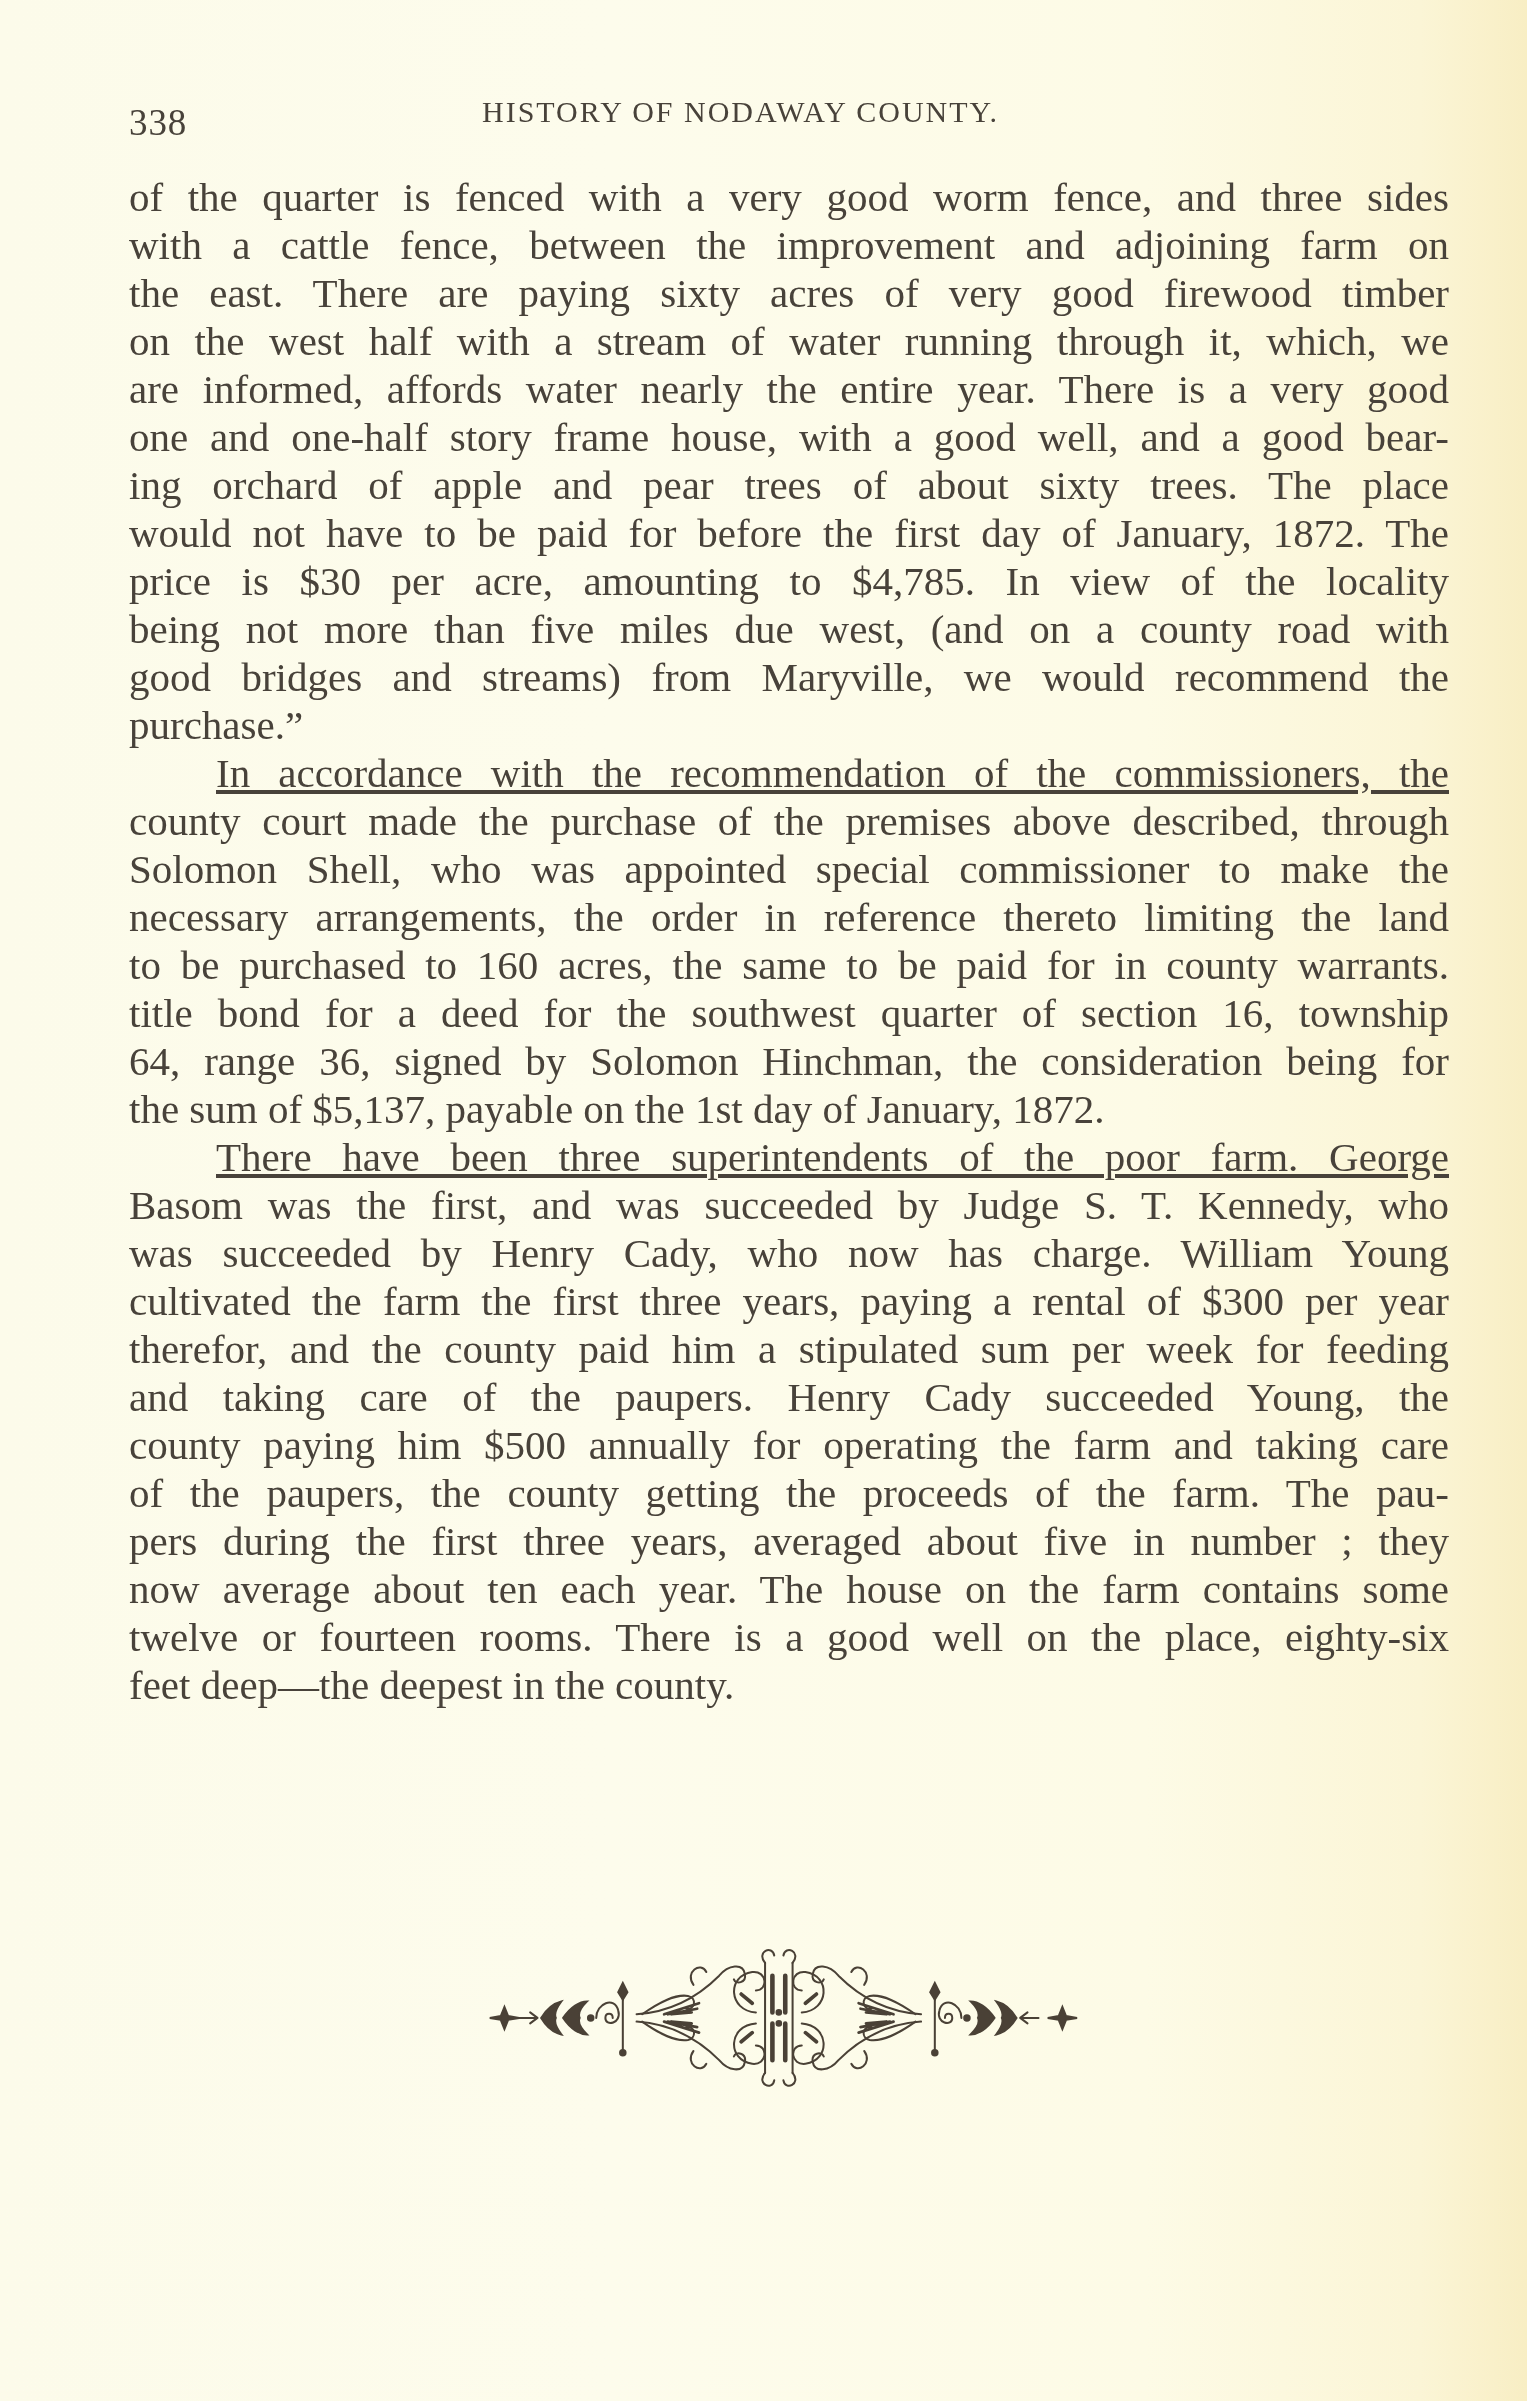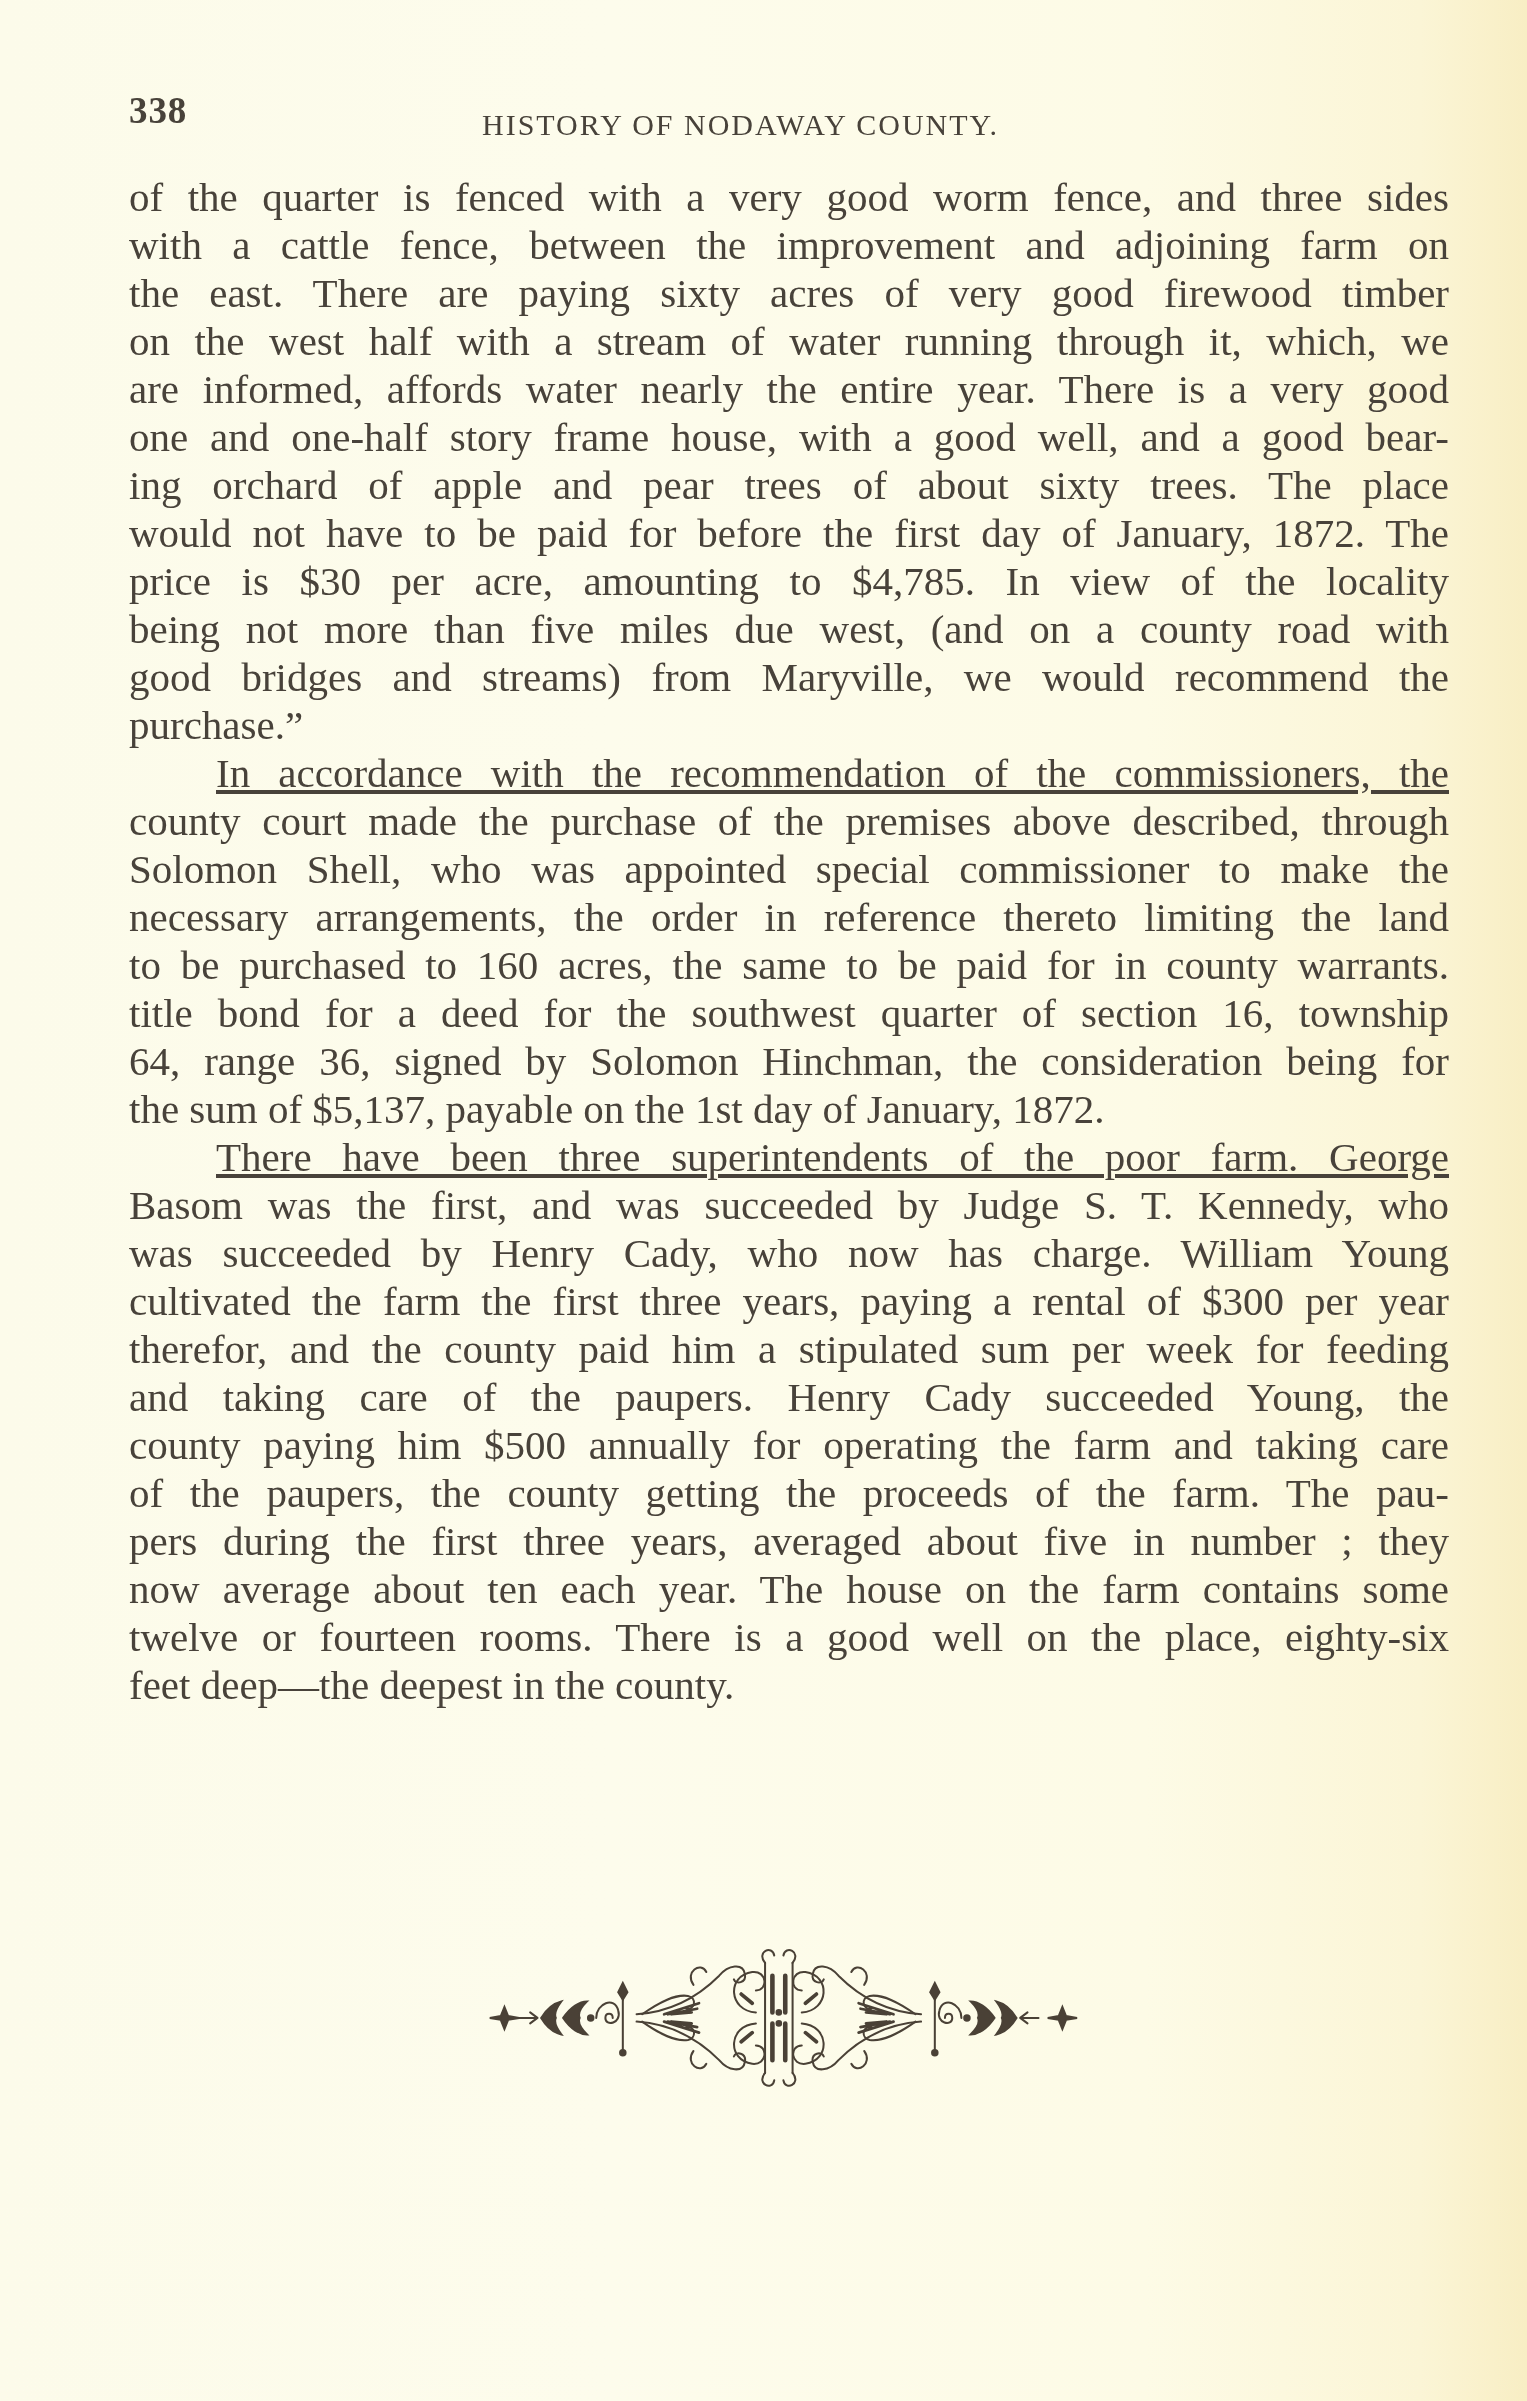--- a/index.html
+++ b/index.html
@@ -8,30 +8,29 @@
     height: 2401px;
     position: relative;
     overflow: hidden;
     background: linear-gradient(to right, #fcfbea 0%, #fdfcec 40%, #fdfbe6 75%, #fbf5d6 93%, #f8eec4 100%);
     color: #48423a;
     font-family: "Liberation Serif", "DejaVu Serif", serif;
   }
   .page-number {
     position: absolute;
     left: 129px;
-    top: 91px;
+    top: 103px;
     font-size: 37px;
     line-height: 40px;
     letter-spacing: 0.9px;
-    font-weight: bold;
   }
   .running-head {
     position: absolute;
     left: 482px;
-    top: 106px;
+    top: 93px;
     width: 469px;
     font-size: 30px;
     line-height: 37px;
     letter-spacing: 2px;
     white-space: nowrap;
   }
   .body-text {
     position: absolute;
     left: 129px;
     top: 173px;

